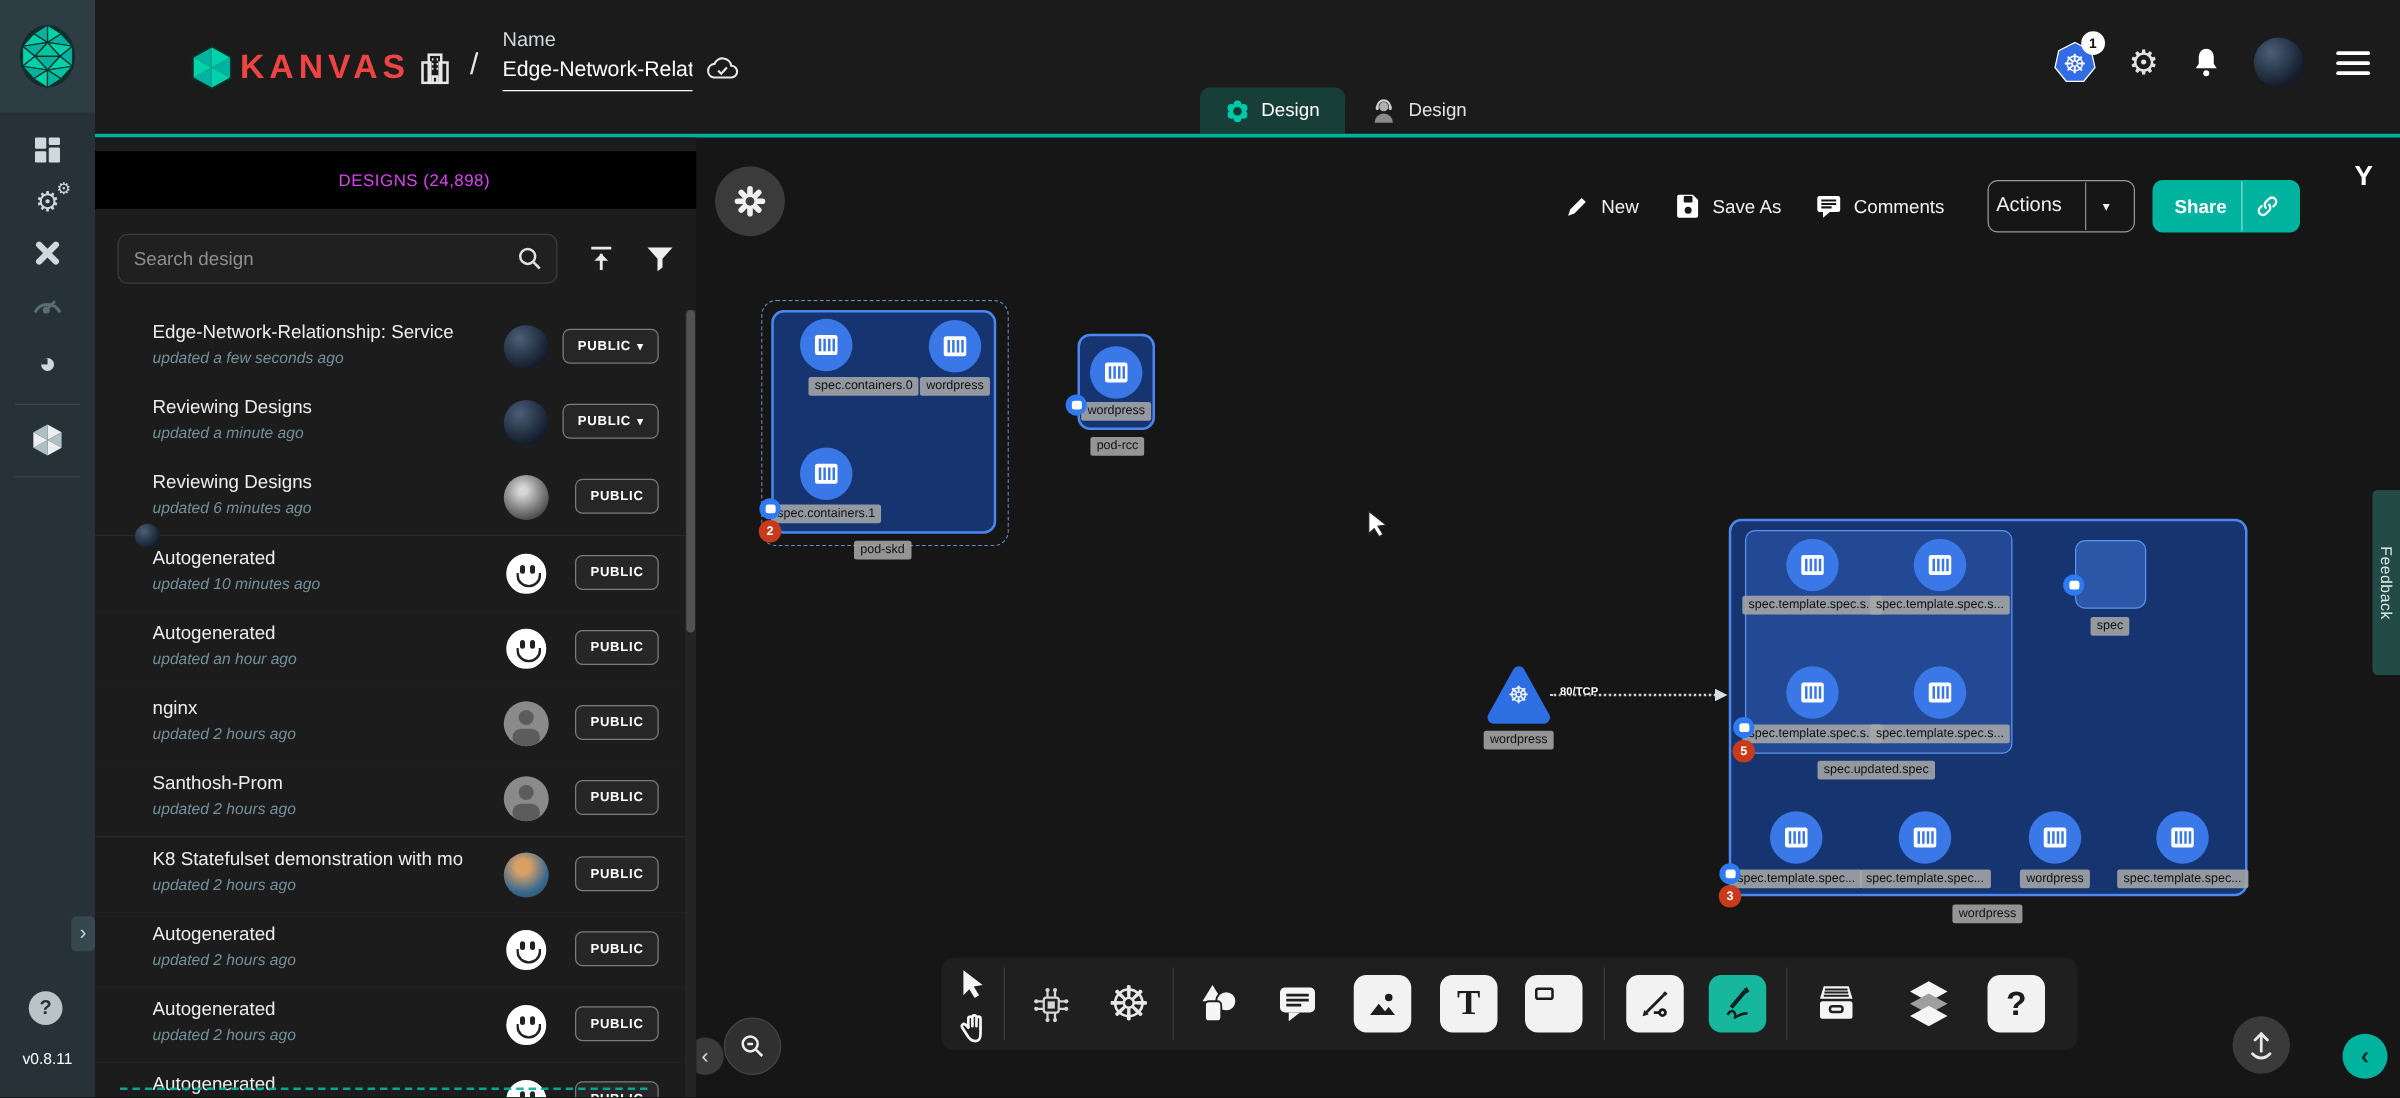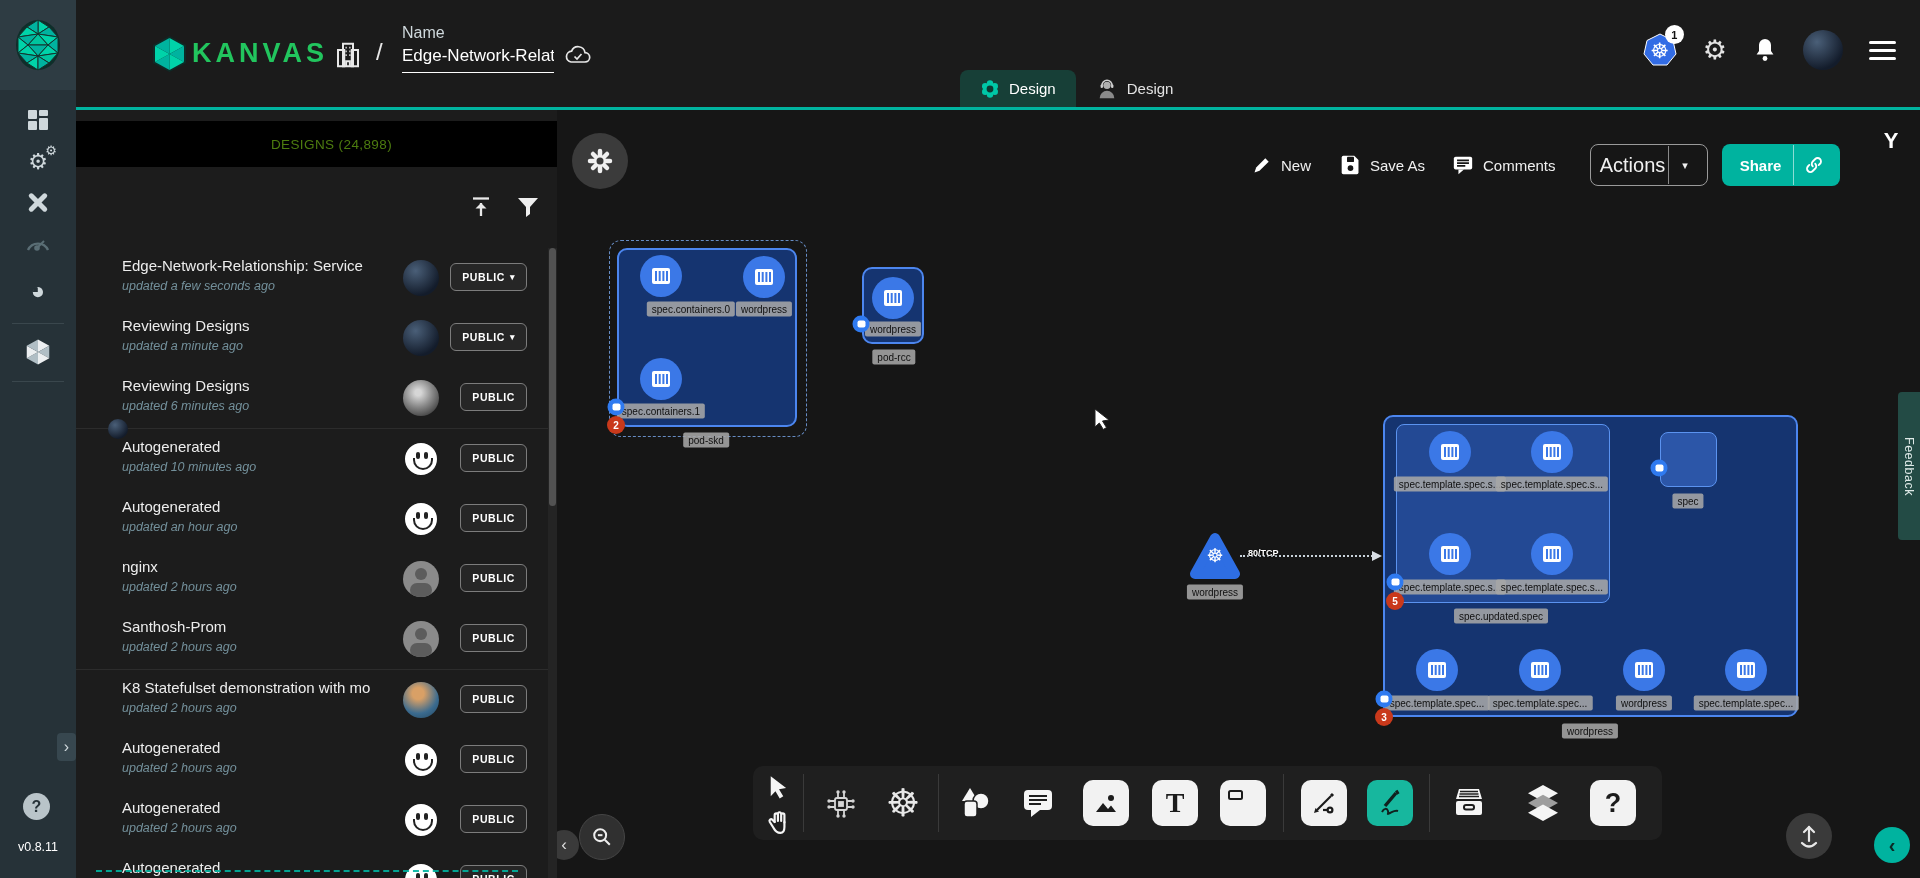--- a/index.html
+++ b/index.html
@@ -3,21 +3,21 @@
 <meta charset="utf-8">
 <style>
   html,body{margin:0;padding:0;background:#101010;font-family:"Liberation Sans",sans-serif;overflow:hidden}
   #stage{position:relative;width:1920px;height:878px;background:#161616;overflow:hidden}
   svg{display:block}
 
   
   #topbar{position:absolute;left:76px;top:0;width:1844px;height:107px;background:#1b1b1b}
   #tab-underline{position:absolute;left:76px;top:107px;width:1844px;height:3px;background:#00B39F}
   #kanvas-logo-hex{position:absolute;left:77px;top:36px}
-  #kanvas-logo-text{position:absolute;left:116px;top:38px;font-size:27px;font-weight:bold;letter-spacing:4px;color:#22c55e}
+  #kanvas-logo-text{position:absolute;left:116px;top:38px;font-size:27px;font-weight:bold;letter-spacing:4px;color:#ef4444}
   #org-icon{position:absolute;left:257px;top:40px}
   #path-slash{position:absolute;left:300px;top:38px;font-size:24px;color:#e8e8e8;font-weight:300}
   #name-wrap{position:absolute;left:326px;top:24px;width:152px}
   #name-label{font-size:16px;color:#cfd8dc}
   #name-input{margin-top:4px;font-size:17px;color:#fff;border-bottom:1px solid #fff;padding-bottom:6px;white-space:nowrap;overflow:hidden}
   #cloud-icon{position:absolute;left:488px;top:44px}
 
   .tabbar{position:absolute;top:70px;height:37px;display:flex;align-items:stretch}
   .tab{display:flex;align-items:center;gap:9px;padding:0 20px;font-size:15px;color:#e3e3e3;border-radius:8px 8px 0 0;cursor:pointer}
   .tab.active{background:#173f37;color:#fff}
@@ -42,21 +42,21 @@
   .cross-tool:after{transform:rotate(-45deg)}
   .gears{position:relative;font-size:22px;color:#cfd8dc;line-height:1}
   .gears small{position:absolute;right:-9px;top:-7px;font-size:13px}
   .ext-glyph{font-size:24px;color:#cfd8dc;line-height:1}
   #sb-expand{position:absolute;left:57px;top:733px;width:19px;height:28px;background:#37474f;border-radius:4px;color:#cfd8dc;font-size:16px;display:flex;align-items:center;justify-content:center}
   #help-btn{position:absolute;left:23px;top:793px;width:27px;height:27px;border-radius:50%;background:#b9c4c9;color:#263238;font-weight:bold;font-size:16px;display:flex;align-items:center;justify-content:center}
   #version{position:absolute;left:0;top:840px;width:76px;text-align:center;color:#fff;font-size:12.5px}
 
   
   #panel{position:absolute;left:76px;top:110px;width:481px;height:768px;background:#1c1c1c;z-index:15;overflow:hidden}
-  #panel-header{position:absolute;left:0;top:11px;width:511px;height:46px;background:#000;color:#4d7c0f;display:flex;align-items:center;justify-content:center;font-size:13.5px;letter-spacing:.4px}
+  #panel-header{position:absolute;left:0;top:11px;width:511px;height:46px;background:#000;color:#d946ef;display:flex;align-items:center;justify-content:center;font-size:13.5px;letter-spacing:.4px}
   #search-box{position:absolute;left:18px;top:77px;width:352px;height:40px;background:#202020;border:1px solid #3c3c3c;border-radius:8px;display:flex;align-items:center;padding:0 10px;box-sizing:border-box}
   #search-box input{flex:1;background:transparent;border:none;outline:none;color:#ddd;font-size:15px;font-family:inherit}
   #search-box input::placeholder{color:#8f8f8f}
   #upload-btn{position:absolute;left:392px;top:85px}
   #filter-btn{position:absolute;left:440px;top:86px}
   .drow{position:absolute;left:0;width:472px;height:60px;border-bottom:1px solid #2c2c2c;background:#1c1c1c}
   .dname{position:absolute;left:46px;top:9px;font-size:15px;color:#ededed;white-space:nowrap;overflow:hidden;max-width:272px}
   .dupd{position:absolute;left:46px;top:31px;font-size:12.5px;font-style:italic;color:#73909b}
   .avatar{position:absolute;left:327px;top:12px;width:36px;height:36px;border-radius:50%}
   .av-photo-dark{background:radial-gradient(circle at 35% 30%,#4a5f78,#131c2b 72%)}
@@ -71,21 +71,21 @@
   .pub{position:absolute;right:21px;top:15px;height:28px;display:flex;align-items:center;gap:5px;background:#262626;border:1px solid #7c7c7c;border-radius:6px;color:#fff;padding:0 11px;font-size:10.5px;font-weight:bold;letter-spacing:.6px;font-family:inherit}
   .pub .caret{font-size:9px}
   #panel-scroll-track{position:absolute;left:472px;top:138px;width:9px;height:630px;background:#242424}
   #panel-scroll-thumb{position:absolute;left:473px;top:138px;width:7px;height:258px;background:#525252;border-radius:4px}
   #panel-dashline{position:absolute;left:20px;top:760px;width:422px;border-top:2px dashed #00B39F;opacity:.9}
   #presence-mini{position:absolute;left:32px;top:309px;width:20px;height:20px;border-radius:50%;z-index:3}
 
   
   .ct-item{position:absolute;top:150px;height:30px;display:flex;align-items:center;gap:9px;color:#f0f0f0;font-size:15px;cursor:pointer}
   #actions-btn{position:absolute;left:1590px;top:144px;width:118px;height:42px;border:1px solid #9a9a9a;border-radius:8px;display:flex;align-items:center;color:#f0f0f0;box-sizing:border-box}
-  #actions-btn .lbl{flex:1;text-align:center;font-size:20px}
+  #actions-btn .lbl{flex:1;text-align:left;font-size:16px}
   #actions-btn .split{width:1px;height:100%;background:#8a8a8a}
   #actions-btn .car{width:32px;text-align:center;font-size:11px}
   #share-btn{position:absolute;left:1722px;top:144px;width:118px;height:42px;background:#00B39F;border-radius:8px;display:flex;align-items:center;color:#fff}
   #share-btn .lbl{flex:1;text-align:center;font-size:15px;font-weight:600}
   #share-btn .split{width:1px;height:100%;background:rgba(255,255,255,.55)}
   #share-btn .lnk{width:40px;display:flex;align-items:center;justify-content:center}
   #snowflake-btn{position:absolute;left:572px;top:133px;width:56px;height:56px;border-radius:50%;background:#3b3b3b;display:flex;align-items:center;justify-content:center}
   #dock-toggle{position:absolute;left:1878px;top:128px;width:26px;height:26px;color:#fff;font-size:22px;font-weight:bold;text-align:center}
 
   
@@ -280,20 +280,29 @@
         <span>›</span>
       </div>
     <div id="help-btn">
         <span>?</span>
       </div>
     <div id="version">v0.8.11</div>
   </div>
 
   <div id="panel">
     <div id="panel-header">DESIGNS (24,898)</div>
+    <div id="search-box">
+      <input id="search-input" placeholder="Search design" style="">
+      <span>
+        <svg width="22" height="22" viewBox="0 0 24 24" fill="none" stroke="#e0e0e0" stroke-width="2.2">
+          <circle cx="10" cy="10" r="6.5"></circle>
+            <path d="M15 15l5.5 5.5"></path>
+        </svg>
+      </span>
+    </div>
     <span id="upload-btn">
       <svg width="26" height="24" viewBox="0 0 24 24" fill="none" stroke="#e8e8e8" stroke-width="2.3">
         <path d="M4 3.5h16"></path>
           <path d="M12 8v13"></path>
           <path d="M6.5 13.5 12 8l5.5 5.5" fill="#e8e8e8" stroke-width="0"></path>
       </svg>
     </span>
     <span id="filter-btn">
       <svg width="24" height="22" viewBox="0 0 24 22" fill="#eee">
         <polygon points="2,2 22,2 14,11 14,18 10,21 10,11"></polygon>

